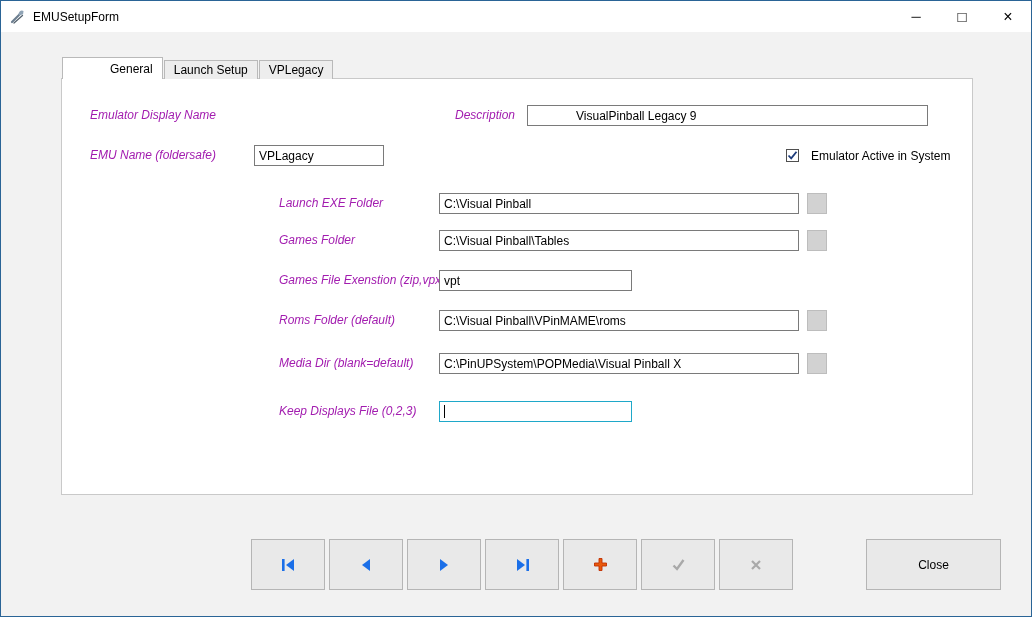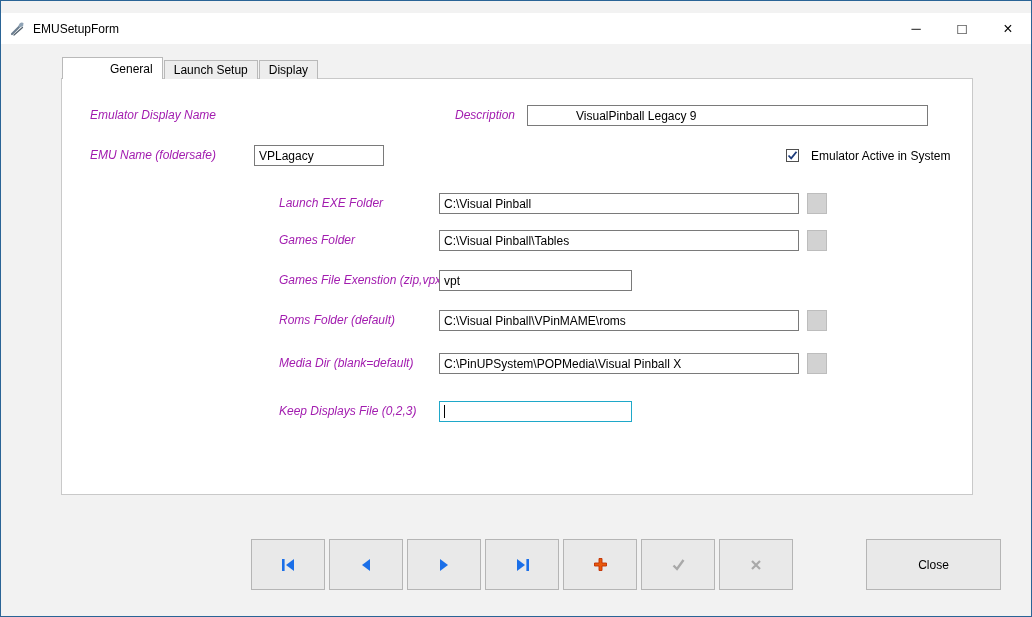--- a/index.html
+++ b/index.html
@@ -13,21 +13,21 @@
   .window {
     position: absolute; left: 0; top: 0;
     width: 1032px; height: 617px;
     background: #F2F2F2;
     border: 1px solid var(--window-border, #2A6496);
   }
   
   .titlebar {
     position: absolute; left: 0; top: 0; right: 0; height: 31px;
     background: #FFFFFF;
-    display: flex; align-items: center; margin-top: 12px;
+    display: flex; align-items: center;
   }
   .app-icon { margin-left: 9px; width: 16px; height: 16px; display: inline-block; }
   .title-text { margin-left: 7px; font-size: 12px; color: #000; }
   .win-controls { position: absolute; right: 0; top: 0; height: 31px; display: flex; }
   .winbtn {
     width: 46px; height: 31px;
     display: flex; align-items: center; justify-content: center;
     font-size: 13px; color: #000; cursor: default;
   }
   
@@ -113,21 +113,21 @@
       </div>
       <div class="winbtn">
         <span style="font-size:16px;">×</span>
       </div>
     </div>
   </div>
 
   <div class="tabs">
     <div class="tab active">General</div>
     <div class="tab">Launch Setup</div>
-    <div class="tab">Display</div>
+    <div class="tab">VPLegacy</div>
   </div>
 
   <div class="tabpanel">
 
     <span class="flabel" style="left:28px; top:26px;">Emulator Display Name</span>
     <span class="flabel" style="left:393px; top:26px;">Description</span>
     <input class="tbox" style="left: 465px; top: 26px; width: 401px; padding-left: 48px;" value="VisualPinball Legacy 9">
 
     <span class="flabel" style="left:28px; top:66px;">EMU Name (foldersafe)</span>
     <input class="tbox" style="left: 192px; top: 66px; width: 130px;" value="VPLagacy">

